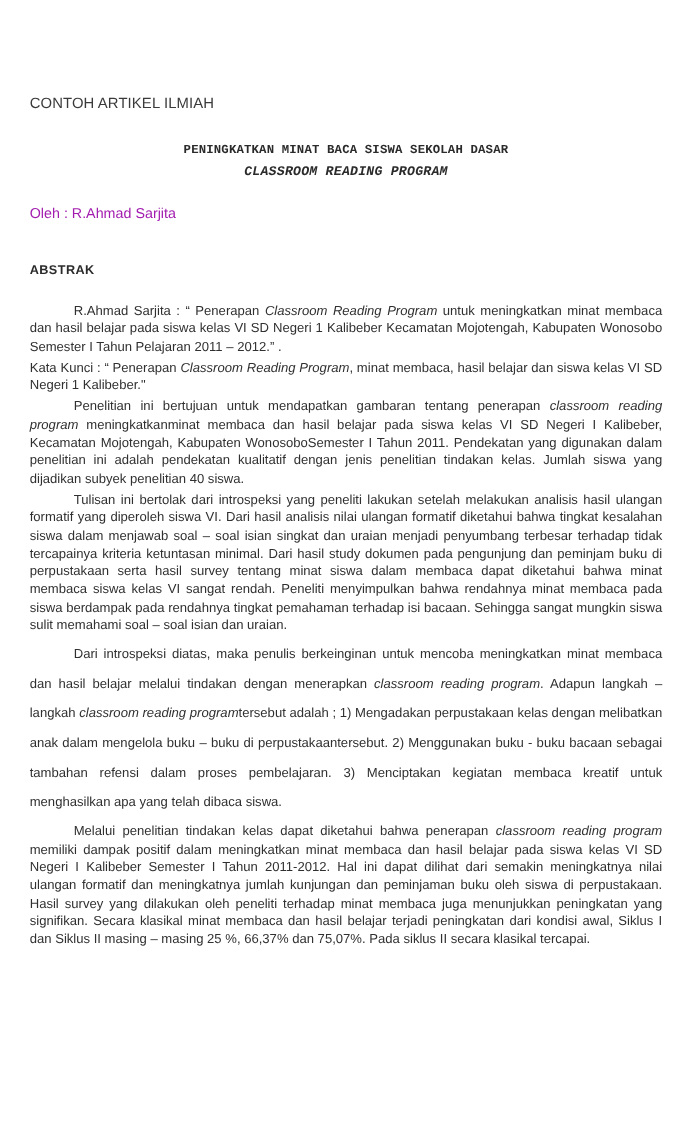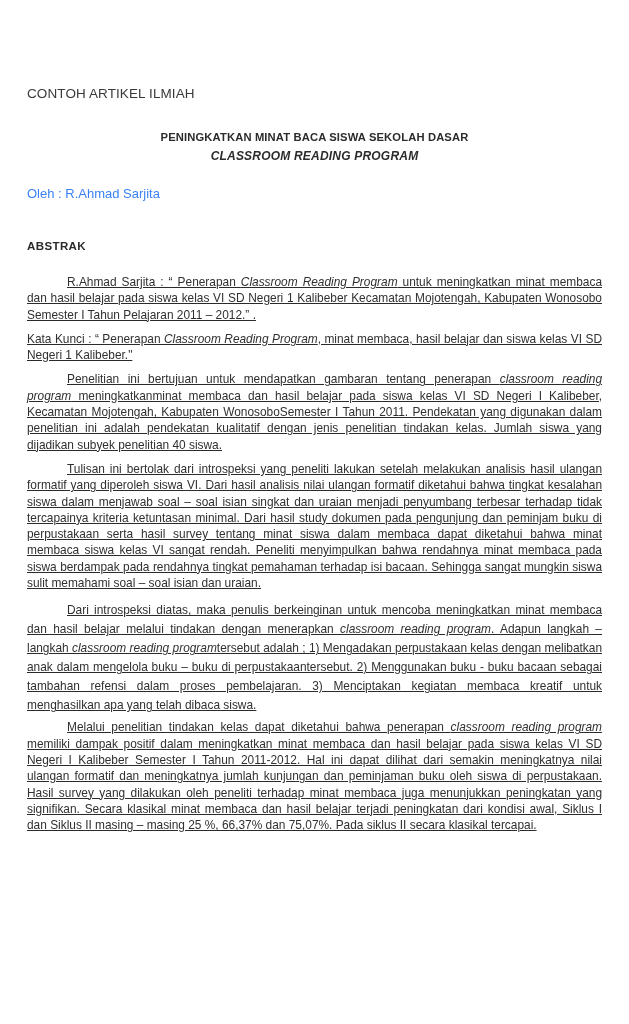--- a/index.html
+++ b/index.html
@@ -36,41 +36,42 @@
     white-space: nowrap;
   }
 
   
   .title-block {
     position: absolute;
     left: 27px;
     top: 128px;
     width: 575px;
     text-align: center;
+    font-family: Liberation Mono, monospace;
   }
   .title-line {
     font-size: 11.2px;
     font-weight: bold;
     line-height: 18.5px;
     color: #2b2b2b;
     letter-spacing: 0.15px;
   }
   .title-line.italic {
     font-style: italic;
     font-size: 12px;
     letter-spacing: 0.2px;
   }
 
   
   .author {
     position: absolute;
     left: 27px;
     top: 186px;
     font-size: 13px;
-    color: #3b82f6;
+    color: #a21caf;
     white-space: nowrap;
   }
 
   
   .abstrak-heading {
     position: absolute;
     left: 27px;
     top: 240px;
     width: 575px;
     text-align: left;
@@ -79,46 +80,45 @@
     letter-spacing: 0.4px;
     color: #2b2b2b;
   }
 
   
   .body-area {
     position: absolute;
     left: 27px;
     top: 274px;
     width: 575px;
-    text-decoration: underline;
   }
 
   p.para {
     margin: 0;
     font-size: 11.9px;
     line-height: 16.3px;
     text-align: justify;
     text-justify: inter-word;
     color: #303030;
     hyphens: none;
   }
   p.para .ind {
     display: inline-block;
     width: 40px;
   }
   p.para i { font-style: italic; }
 
   
   p.para.loose {
-    line-height: 19px;
-    margin-top: 10px;
+    line-height: 27px;
+    margin-top: 5px;
   }
 
   p.gap-before { margin-top: 4px; }
-  p.tight { margin-top: 8px; }
+  p.tight { margin-top: 3px; }
 </style>
 </head>
 <body>
 
 <div class="page">
 
   <div class="doc-label">CONTOH ARTIKEL ILMIAH</div>
 
   <div class="title-block">
     <div class="title-line">PENINGKATKAN MINAT BACA SISWA SEKOLAH DASAR</div>

